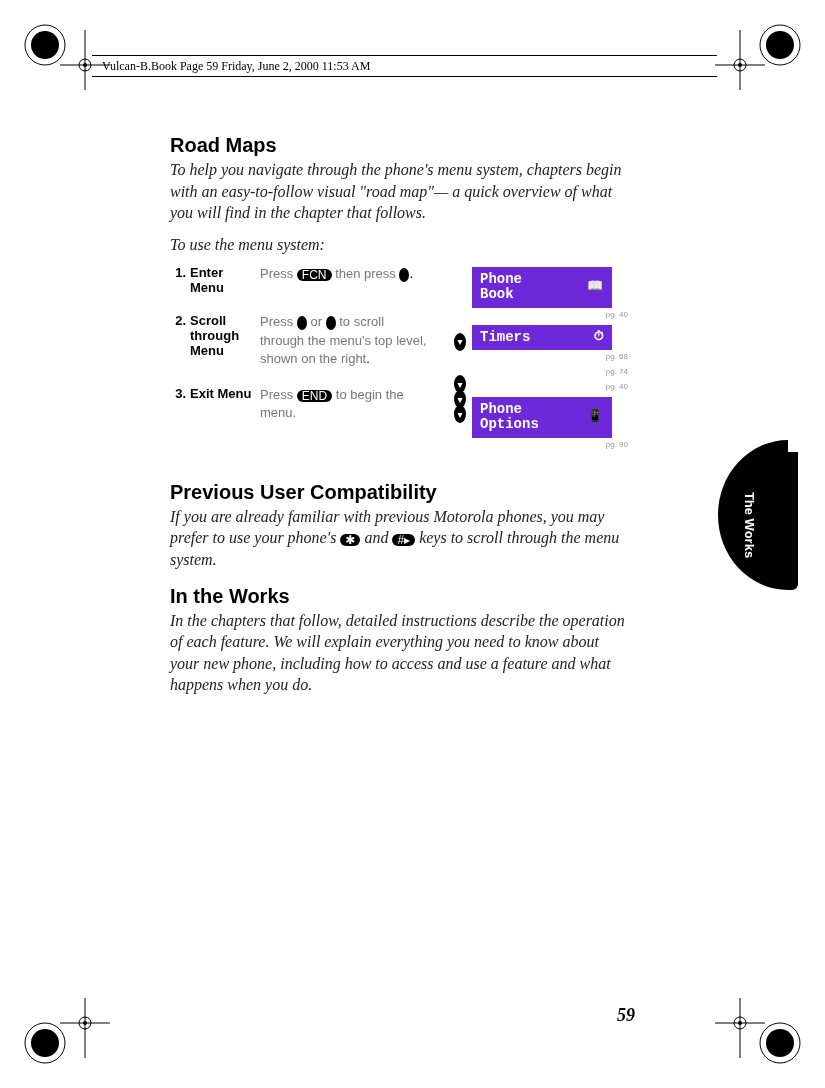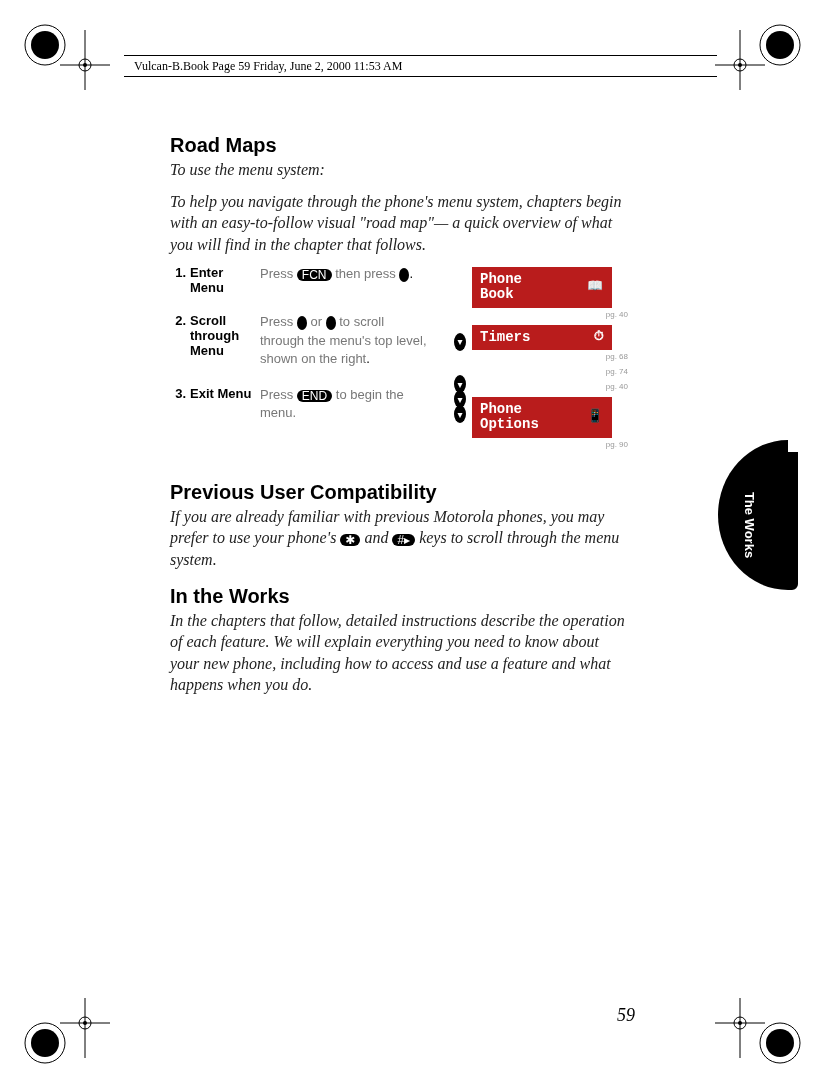--- a/index.html
+++ b/index.html
@@ -19,21 +19,21 @@
   }
   .crop-corner svg { width: 100%; height: 100%; }
   .tl { top: 20px; left: 20px; }
   .tr { top: 20px; right: 20px; }
   .bl { bottom: 20px; left: 20px; }
   .br { bottom: 20px; right: 20px; }
 
   .header-bar {
     position: absolute;
     top: 55px;
-    left: 124px;
+    left: 92px;
     right: 108px;
     height: 20px;
     border-top: 0.5px solid #000;
     border-bottom: 0.5px solid #000;
     display: flex;
     align-items: center;
   }
   .header-bar span {
     font-family: "Times New Roman", serif;
     font-size: 12px;
@@ -119,21 +119,21 @@
 
   .menu-graphic {
     flex: 0 0 180px;
     padding-top: 2px;
   }
   .menu-item {
     position: relative;
     margin-bottom: 6px;
   }
   .menu-box {
-    background: #b91c1c;
+    background: #6d28d9;
     color: #fff;
     font-family: "Courier New", monospace;
     font-weight: bold;
     font-size: 14px;
     padding: 5px 8px 6px 8px;
     width: 124px;
     line-height: 1.05;
     display: flex;
     justify-content: space-between;
     align-items: center;
@@ -203,20 +203,21 @@
     white-space: nowrap;
   }
 
   .page-number {
     position: absolute;
     bottom: 62px;
     right: 190px;
     font-family: Georgia, serif;
     font-style: italic;
     font-size: 18px;
+    font-weight: bold;
   }
 </style>
 </head>
 <body>
 
 <div class="crop-corner tl">
   <svg viewBox="0 0 90 90">
       <circle cx="25" cy="25" r="20" fill="none" stroke="#000"></circle>
       <circle cx="25" cy="25" r="14" fill="#000"></circle>
       <circle cx="25" cy="25" r="14" fill="url(#g1)"></circle>
@@ -256,22 +257,22 @@
       <circle cx="25" cy="45" r="2" fill="#000"></circle>
     </svg>
 </div>
 
 <div class="header-bar">
   <span>Vulcan-B.Book  Page 59  Friday, June 2, 2000  11:53 AM</span>
 </div>
 
 <div class="content">
   <div class="heading">Road Maps</div>
+  <p class="body-text">To help you navigate through the phone's menu system, chapters begin with an easy-to-follow visual "road map"— a quick overview of what you will find in the chapter that follows.</p>
   <p class="body-text">To use the menu system:</p>
-  <p class="body-text">To help you navigate through the phone's menu system, chapters begin with an easy-to-follow visual "road map"— a quick overview of what you will find in the chapter that follows.</p>
 
   <div class="steps">
     <div class="step-list">
 
       <div class="step-row">
         <div class="step-num">1.</div>
         <div class="step-label">Enter Menu</div>
         <div class="step-desc">
           <span>Press </span><span class="key-pill">FCN</span><span> then press </span><span class="key-dot"></span><span class="punct">.</span>
         </div>

